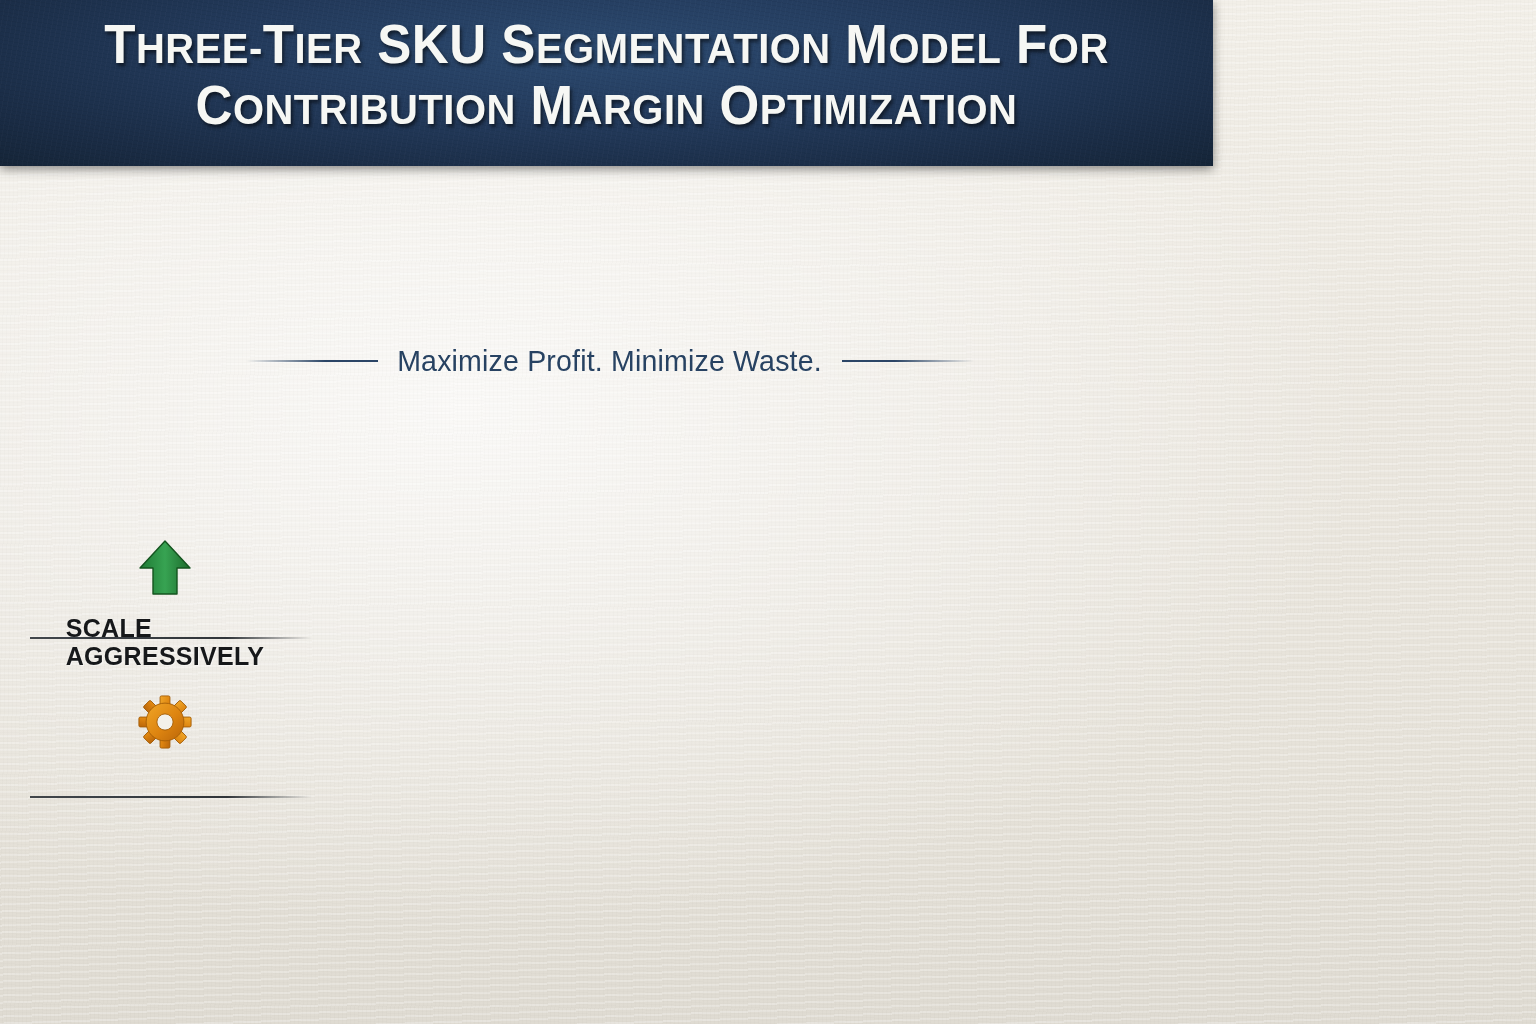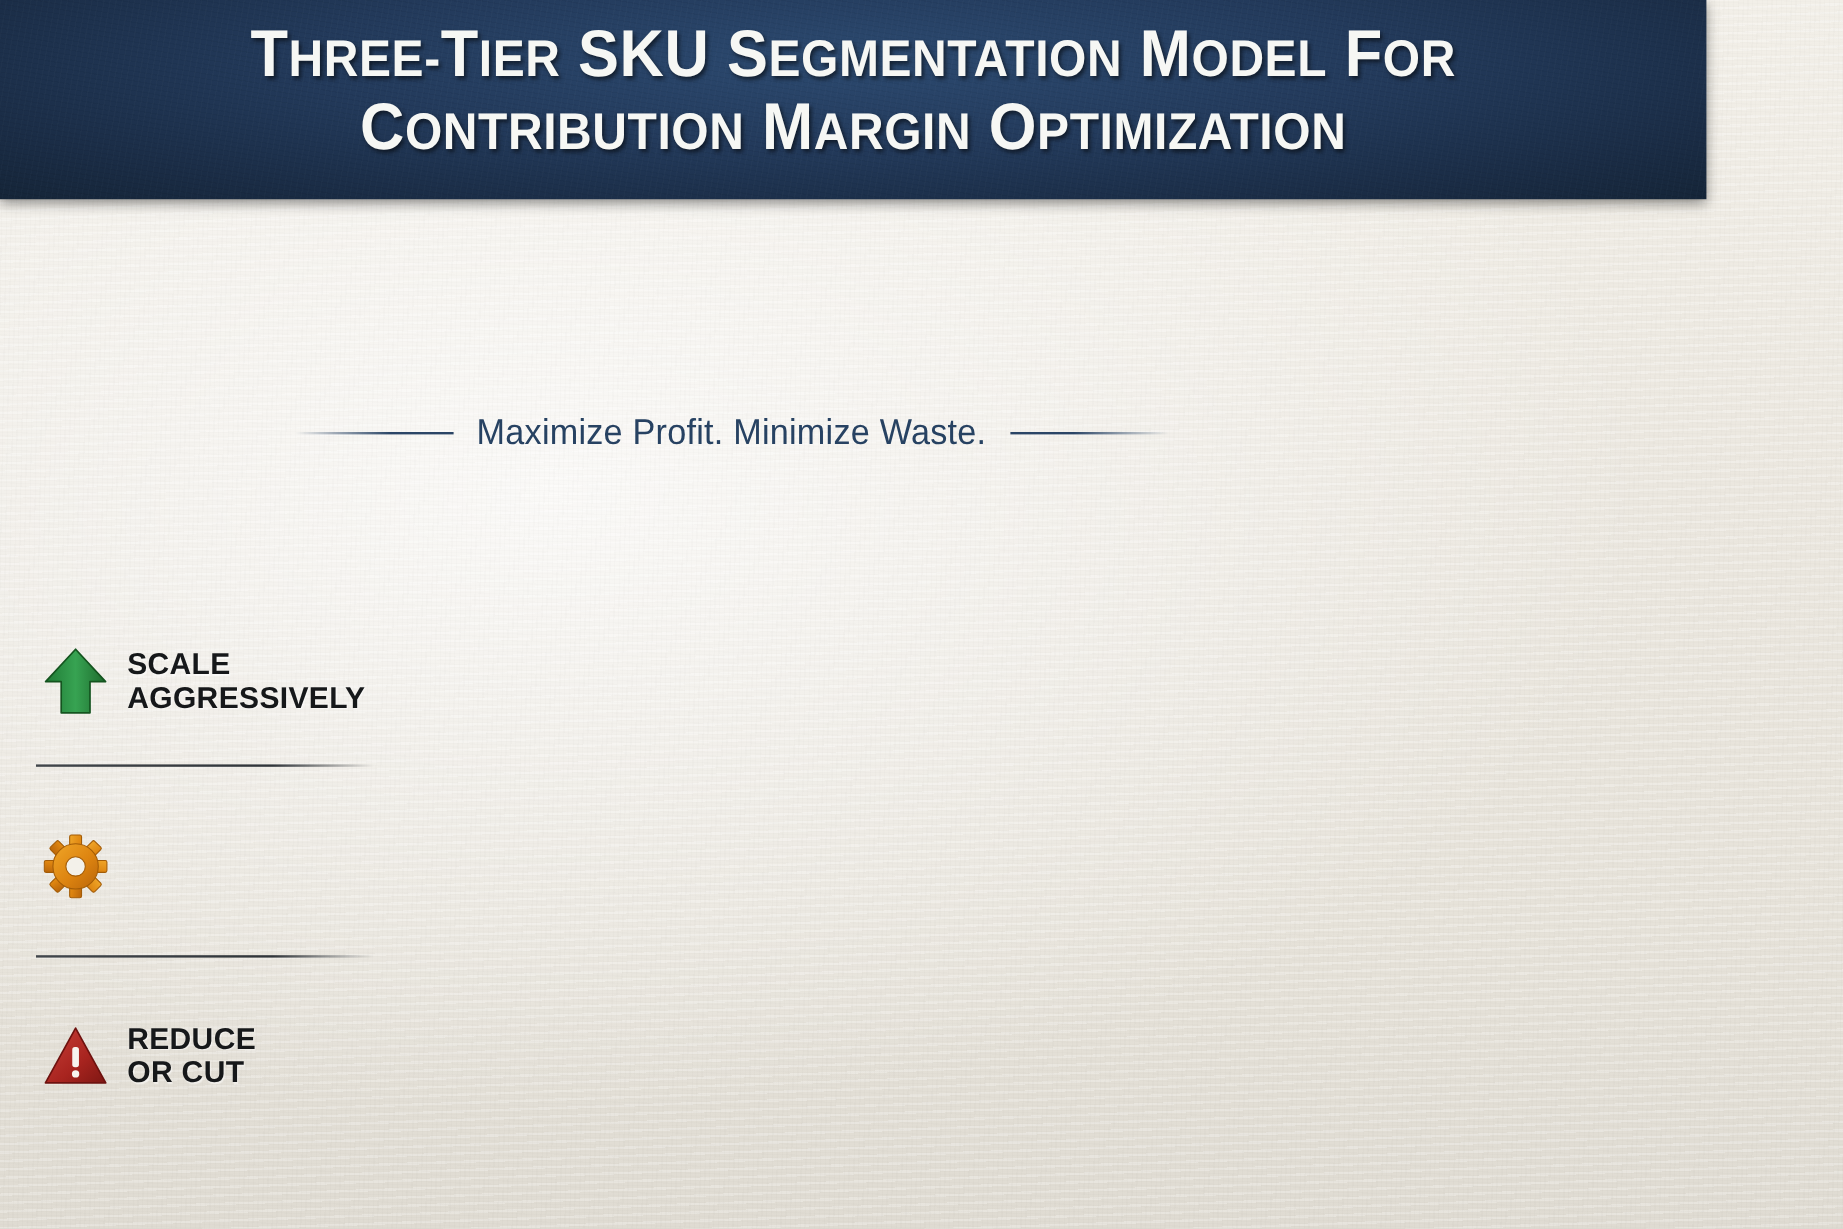--- a/index.html
+++ b/index.html
@@ -32,21 +32,21 @@
       repeating-linear-gradient(2deg, rgba(0,0,0,0.018) 0px, rgba(0,0,0,0.018) 1px, rgba(255,255,255,0) 1px, rgba(255,255,255,0) 3px),
       repeating-linear-gradient(178deg, rgba(255,255,255,0.5) 0px, rgba(255,255,255,0.5) 2px, rgba(255,255,255,0) 2px, rgba(255,255,255,0) 7px);
     z-index: 1;
   }
   #poster > * { position: relative; z-index: 2; }
 
   
   .header-band {
     position: absolute;
     left: 0; top: 0;
-    width: 1422px;
+    width: 1213px;
     height: 166px;
     background:
       radial-gradient(ellipse at 50% 30%, #2c4a70 0%, #233a5b 45%, #1a2c45 80%, #152538 100%);
     box-shadow: 0 3px 10px rgba(0,0,0,0.45);
     overflow: hidden;
   }
   .header-band::after {
     content: "";
     position: absolute;
     inset: 0;
@@ -105,20 +105,21 @@
   
   .legend { position: absolute; left: 0; top: 0; width: 330px; height: 1024px; }
   .legend-item {
     position: absolute;
     display: flex;
     align-items: center;
     gap: 16px;
     padding-left: 36px;
     width: 294px;
     box-sizing: border-box;
+    flex-direction: column;
   }
   .legend-item.i0 { top: 338px; }
   .legend-item.i1 { top: 492px; }
   .legend-item.i2 { top: 650px; }
   .legend-label {
     font-family: "Liberation Sans Narrow", "Liberation Sans", sans-serif;
     font-weight: bold;
     font-size: 25px;
     line-height: 1.12;
     color: #16181a;
@@ -198,35 +199,15 @@
             <rect x="24.5" y="1" width="11" height="58" rx="1.6" transform="rotate(135 30 30)"></rect>
             <circle cx="30" cy="30" r="21"></circle>
           </g>
           <circle cx="30" cy="30" r="9" fill="#f3f1ea" stroke="#a35c07" stroke-width="1"></circle>
         </svg>
       </span>
     </div>
 
     <div class="legend-rule r1"></div>
 
-    <div class="legend-item i2">
-      <span class="legend-icon">
-        <svg width="54" height="60" viewBox="0 0 58 56">
-          <defs>
-            <linearGradient id="gWarn" x1="0" y1="0" x2="1" y2="1">
-              <stop offset="0%" stop-color="#c9413a"></stop>
-              <stop offset="60%" stop-color="#a8241f"></stop>
-              <stop offset="100%" stop-color="#7e1713"></stop>
-            </linearGradient>
-          </defs>
-          <path d="M29 3 L56 52 L2 52 Z" fill="url(#gWarn)" stroke="#6e120f" stroke-width="1.5" stroke-linejoin="round"></path>
-          <rect x="26" y="20" width="6" height="18" rx="2.4" fill="#f7f4ef"></rect>
-          <circle cx="29" cy="44" r="3.3" fill="#f7f4ef"></circle>
-        </svg>
-      </span>
-      <span class="legend-label">
-        <span>REDUCE</span><br>
-        <span>OR CUT</span>
-      </span>
-    </div>
   </div>
 
 </div>
 
 </body></html>

